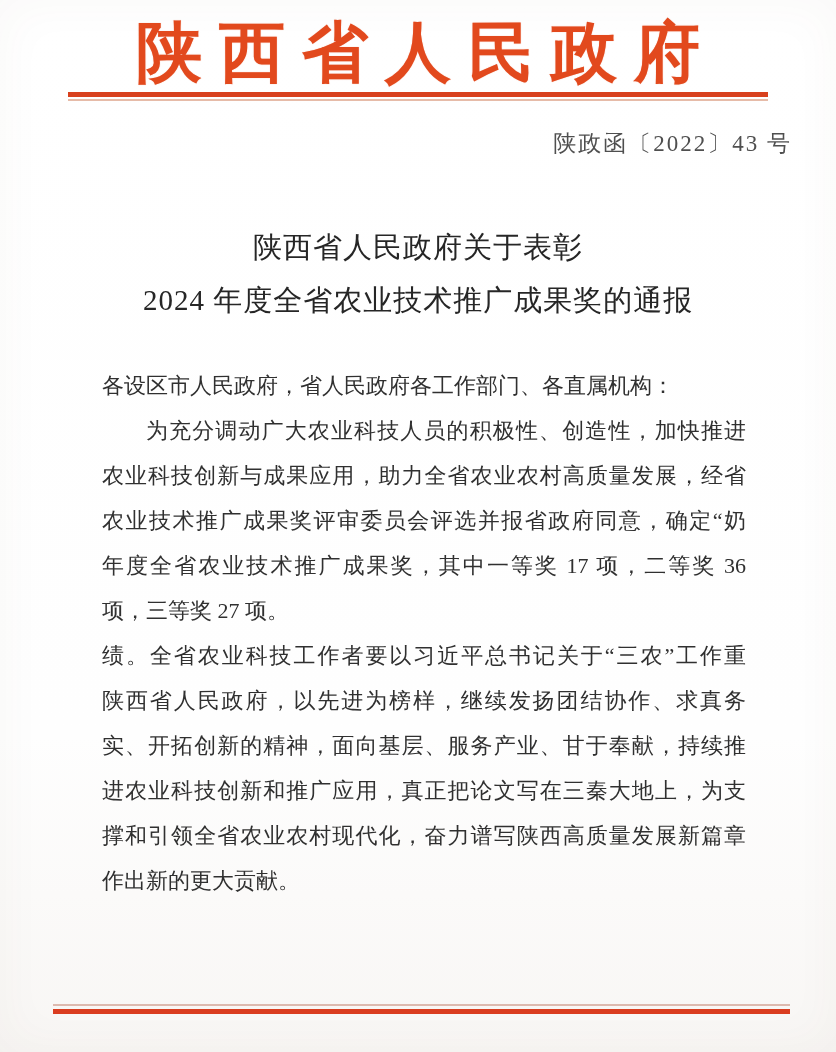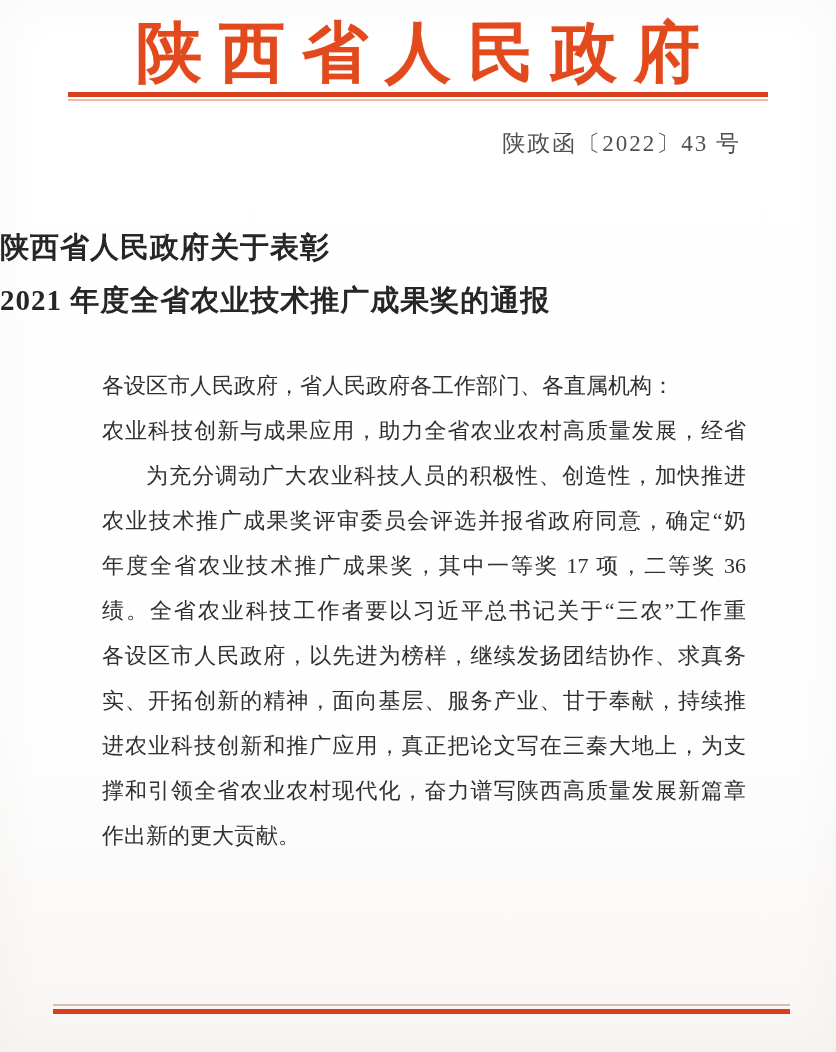--- a/index.html
+++ b/index.html
@@ -31,34 +31,35 @@
     width: 700px;
     margin: 0 auto;
   }
   .masthead-rule .thick { height: 5px; background: #d8401d; }
   .masthead-rule .gap   { height: 2px; }
   .masthead-rule .thin  { height: 2px; background: #e6bba8; }
 
   
   .doc-number {
     margin-top: 28px;
-    padding-right: 95px;
+    padding-right: 44px;
     text-align: right;
     font-size: 23px;
     line-height: 30px;
     letter-spacing: 2px;
     color: #4f4f4f;
   }
 
   
   .doc-title {
     margin-top: 62px;
+    text-align: center;
     font-size: 29px;
     line-height: 53px;
-    font-weight: bold;
+    font-weight: normal;
     letter-spacing: 1px;
     color: #262626;
   }
 
   
   .doc-body {
     margin: 36px 90px 0 102px;
     font-size: 22px;
     line-height: 45px;
     color: #303030;
@@ -92,41 +93,42 @@
   <div class="masthead-rule">
     <div class="thick"></div>
     <div class="gap"></div>
     <div class="thin"></div>
   </div>
 
   <div class="doc-number">陕政函〔2022〕43 号</div>
 
   <div class="doc-title">
     <div>陕西省人民政府关于表彰</div>
-    <div>2021 年度全省农业技术推广成果奖的通报</div>
+    <div>2024 年度全省农业技术推广成果奖的通报</div>
   </div>
 
   <div class="doc-body">
     <div class="line">各设区市人民政府，省人民政府各工作部门、各直属机构：</div>
     <div>
 
+        <div class="line indent fill">为充分调动广大农业科技人员的积极性、创造性，加快推进</div>
+
         <div class="line fill">农业科技创新与成果应用，助力全省农业农村高质量发展，经省</div>
-
-        <div class="line indent fill">为充分调动广大农业科技人员的积极性、创造性，加快推进</div>
 
         <div class="line fill">农业技术推广成果奖评审委员会评选并报省政府同意，确定“奶</div>
 
 
         <div class="line fill">年度全省农业技术推广成果奖，其中一等奖 17 项，二等奖 36</div>
 
+        <div class="line">项，三等奖 27 项。</div>
 
 
         <div class="line fill">绩。全省农业科技工作者要以习近平总书记关于“三农”工作重</div>
 
-        <div class="line fill">各设区市人民政府，以先进为榜样，继续发扬团结协作、求真务</div>
+        <div class="line fill">陕西省人民政府，以先进为榜样，继续发扬团结协作、求真务</div>
 
         <div class="line fill">实、开拓创新的精神，面向基层、服务产业、甘于奉献，持续推</div>
 
         <div class="line fill">进农业科技创新和推广应用，真正把论文写在三秦大地上，为支</div>
 
         <div class="line fill">撑和引领全省农业农村现代化，奋力谱写陕西高质量发展新篇章</div>
 
         <div class="line">作出新的更大贡献。</div>
       </div>
   </div>

